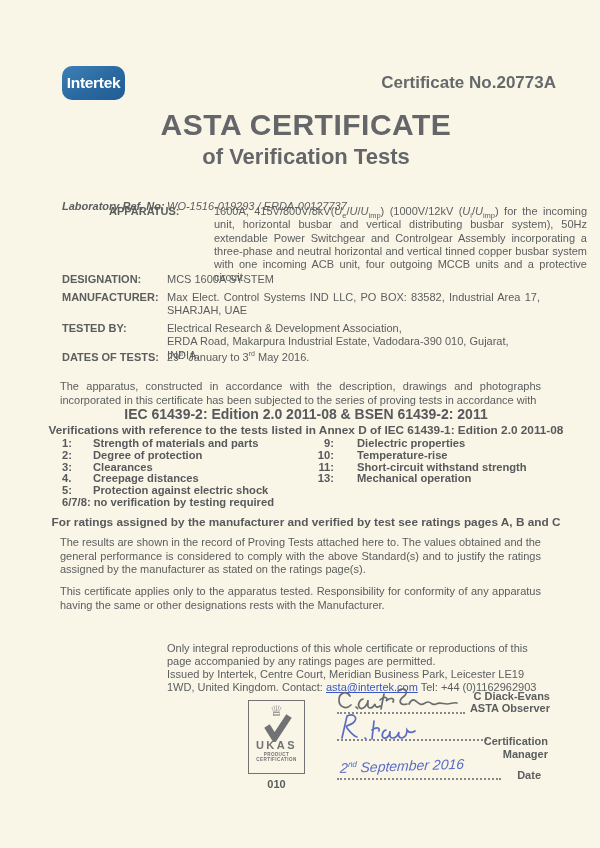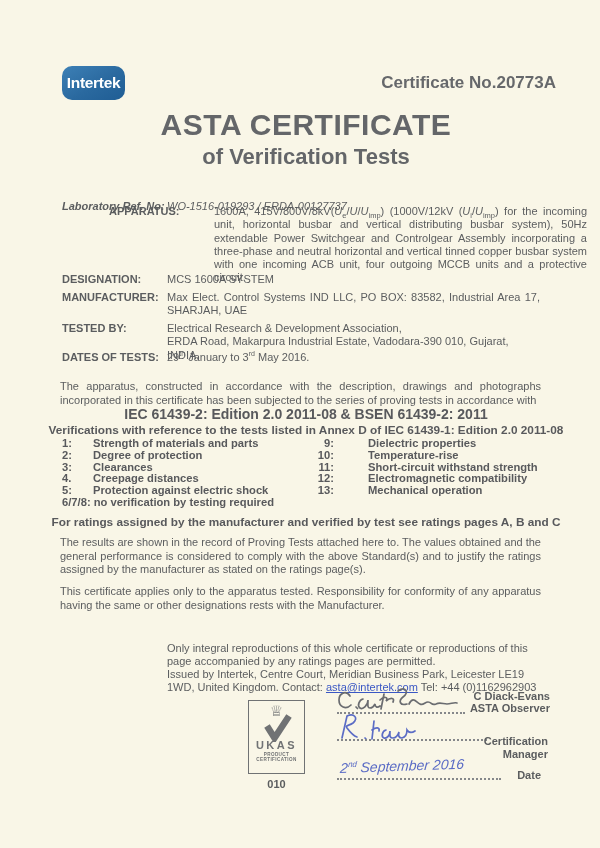--- a/index.html
+++ b/index.html
@@ -56,21 +56,21 @@
   .std-sub {
     position:absolute; left:0; right:0; top:423px; text-align:center;
     font-size:11.8px; font-weight:bold; color:#58595c;
   }
   .tests-col { position:absolute; top:438px; font-size:11.2px; font-weight:bold; color:#58595c; line-height:11.8px; }
   .tests-left  { left:62px;  width:245px; }
   .tests-right { left:308px; width:240px; }
   .t-row { display:flex; }
   .t-num-l { width:31px; flex:none; }
   .t-num-r { width:26px; flex:none; text-align:right; }
-  .t-txt-r { margin-left:34px; }
+  .t-txt-r { margin-left:23px; }
   .t-note { white-space:nowrap; }
   .ratings-note {
     position:absolute; left:0; right:0; top:515px; text-align:center;
     font-size:11.8px; font-weight:bold; color:#58595c;
   }
   
   .foot-block { position:absolute; left:167px; width:376px; top:642px; font-size:11px; line-height:13.1px; }
   .email { color:#3a57c4; text-decoration:underline; }
   
   .ukas-box {
@@ -183,24 +183,20 @@
       </div>
     <div class="t-row">
         <span class="t-num-r">10:</span>
         <span class="t-txt-r">Temperature-rise</span>
       </div>
     <div class="t-row">
         <span class="t-num-r">11:</span>
         <span class="t-txt-r">Short-circuit withstand strength</span>
       </div>
     <div class="t-row">
-        <span class="t-num-r">12:</span>
-        <span class="t-txt-r">Electromagnetic compatibility</span>
-      </div>
-    <div class="t-row">
         <span class="t-num-r">13:</span>
         <span class="t-txt-r">Mechanical operation</span>
       </div>
   </div>
 
   <div class="ratings-note">For ratings assigned by the manufacturer and verified by test see ratings pages A, B and C</div>
 
   <div class="para p-applies">This certificate applies only to the apparatus tested. Responsibility for conformity of any apparatus having the same or other designations rests with the Manufacturer.</div>
   <div class="para p-results">The results are shown in the record of Proving Tests attached here to. The values obtained and the general performance is considered to comply with the above Standard(s) and to justify the ratings assigned by the manufacturer as stated on the ratings page(s).</div>
 

